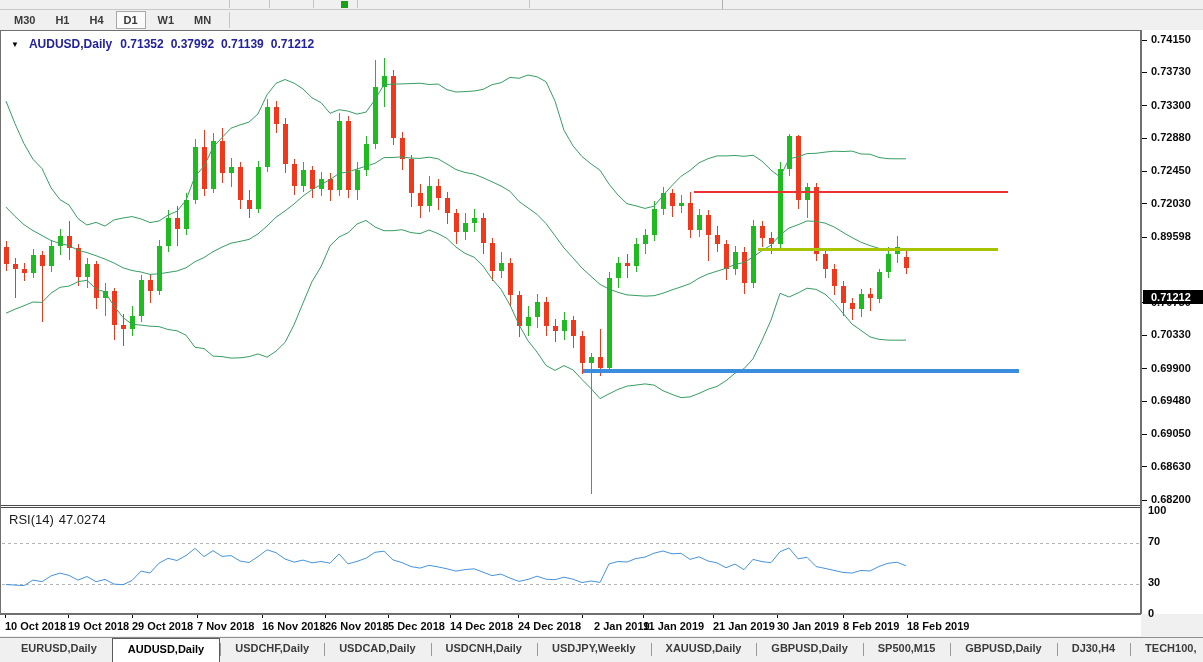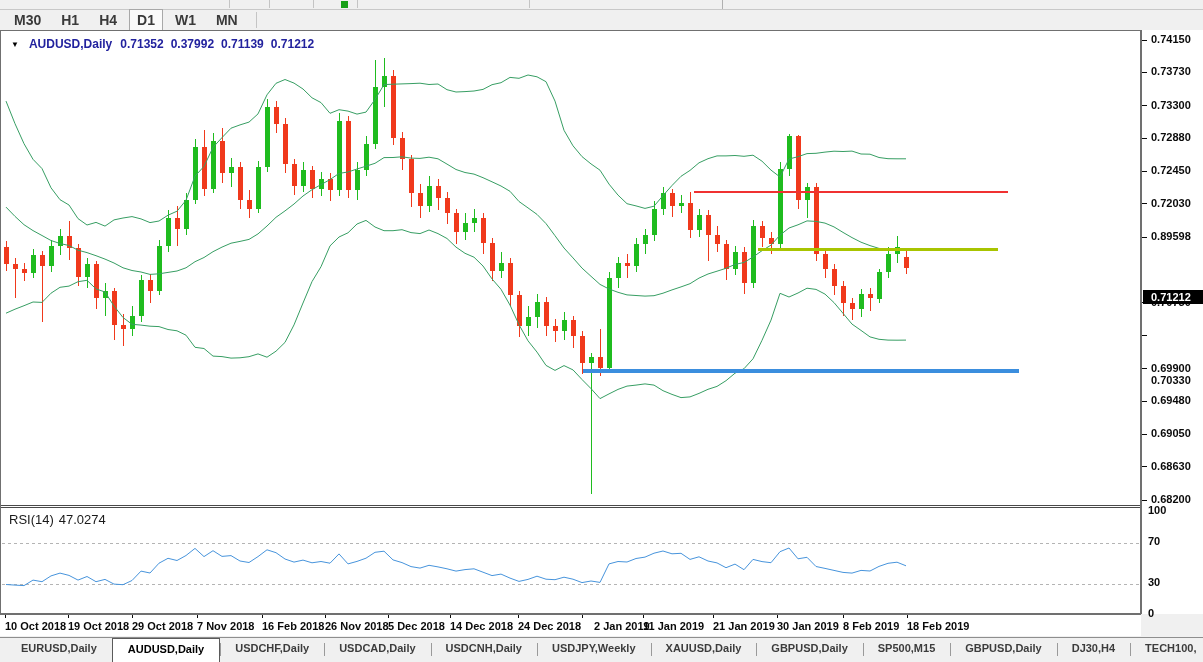--- a/index.html
+++ b/index.html
@@ -8,21 +8,21 @@
        -webkit-font-smoothing:antialiased;}
   
   .top-strip{position:absolute;left:0;top:0;width:1203px;height:9px;background:#f0f0f0;
              border-bottom:1px solid #c8c8c8;}
   .top-strip .vsep{position:absolute;top:0;width:1px;height:8px;background:#c4c4c4;}
   .top-strip .marker{position:absolute;left:341px;top:1px;width:7px;height:7px;background:#18a018;}
   .top-strip .edge{position:absolute;left:722px;top:0;width:1px;height:9px;background:#b0b0b0;}
   
   .tf-bar{position:absolute;left:0;top:10px;width:1203px;height:20px;background:#f0f0f0;
           display:flex;align-items:center;padding-left:6px;box-sizing:border-box;}
-  .tf-btn{font-size:14px;font-weight:700;color:#3a3a3a;padding:2px 7px;margin-right:4px;
+  .tf-btn{font-size:11px;font-weight:700;color:#3a3a3a;padding:2px 7px;margin-right:4px;
           border:1px solid transparent;letter-spacing:0;cursor:default;}
   .tf-btn.active{background:#fafafa;border:1px solid #a8a8a8;}
   .tf-div{width:1px;height:16px;background:#c4c4c4;margin-left:6px;}
   
   .chart-frame{position:absolute;left:0;top:30px;width:1141px;height:584px;background:#ffffff;
                border:1px solid #707070;box-sizing:border-box;}
   #main-canvas{position:absolute;left:1px;top:1px;}
   .pane-sep{position:absolute;left:0;top:474px;width:1139px;height:3px;background:#ffffff;
             border-top:1px solid #4a4a4a;border-bottom:1px solid #4a4a4a;box-sizing:border-box;}
   #rsi-canvas{position:absolute;left:1px;top:477px;}
@@ -322,21 +322,21 @@
       <div class="plabel" style="top: 101.185px;">0.72880</div>
       <div class="ptick" style="top: 140.929px;"></div>
       <div class="plabel" style="top: 134.429px;">0.72450</div>
       <div class="ptick" style="top: 173.399px;"></div>
       <div class="plabel" style="top: 166.899px;">0.72030</div>
       <div class="ptick" style="top: 206.643px;"></div>
       <div class="plabel" style="top: 200.143px;">0.89598</div>
       <div class="ptick" style="top: 272.357px;"></div>
       <div class="plabel" style="top: 265.857px;">0.70750</div>
       <div class="ptick" style="top: 304.828px;"></div>
-      <div class="plabel" style="top: 298.328px; margin-top: 46px;">0.70330</div>
+      <div class="plabel" style="top: 298.328px;">0.70330</div>
       <div class="ptick" style="top: 338.071px;"></div>
       <div class="plabel" style="top: 331.571px;">0.69900</div>
       <div class="ptick" style="top: 370.542px;"></div>
       <div class="plabel" style="top: 364.042px;">0.69480</div>
       <div class="ptick" style="top: 403.786px;"></div>
       <div class="plabel" style="top: 397.286px;">0.69050</div>
       <div class="ptick" style="top: 436.256px;"></div>
       <div class="plabel" style="top: 429.756px;">0.68630</div>
       <div class="ptick" style="top: 469.5px;"></div>
       <div class="plabel" style="top: 463px;">0.68200</div>
@@ -354,21 +354,21 @@
   <div id="date-labels">
       <div class="dtick" style="left: 5px;"></div>
       <div class="dlabel" style="left: 5px;">10 Oct 2018</div>
       <div class="dtick" style="left: 68px;"></div>
       <div class="dlabel" style="left: 68px;">19 Oct 2018</div>
       <div class="dtick" style="left: 132px;"></div>
       <div class="dlabel" style="left: 132px;">29 Oct 2018</div>
       <div class="dtick" style="left: 197px;"></div>
       <div class="dlabel" style="left: 197px;">7 Nov 2018</div>
       <div class="dtick" style="left: 262px;"></div>
-      <div class="dlabel" style="left: 262px;">16 Feb 2018</div>
+      <div class="dlabel" style="left: 262px;">16 Nov 2018</div>
       <div class="dtick" style="left: 325px;"></div>
       <div class="dlabel" style="left: 325px;">26 Nov 2018</div>
       <div class="dtick" style="left: 388px;"></div>
       <div class="dlabel" style="left: 388px;">5 Dec 2018</div>
       <div class="dtick" style="left: 450px;"></div>
       <div class="dlabel" style="left: 450px;">14 Dec 2018</div>
       <div class="dtick" style="left: 518px;"></div>
       <div class="dlabel" style="left: 518px;">24 Dec 2018</div>
       <div class="dtick" style="left: 582px;"></div>
       <div class="dlabel" style="left: 582px; padding-left: 12px;">2 Jan 2019</div>

